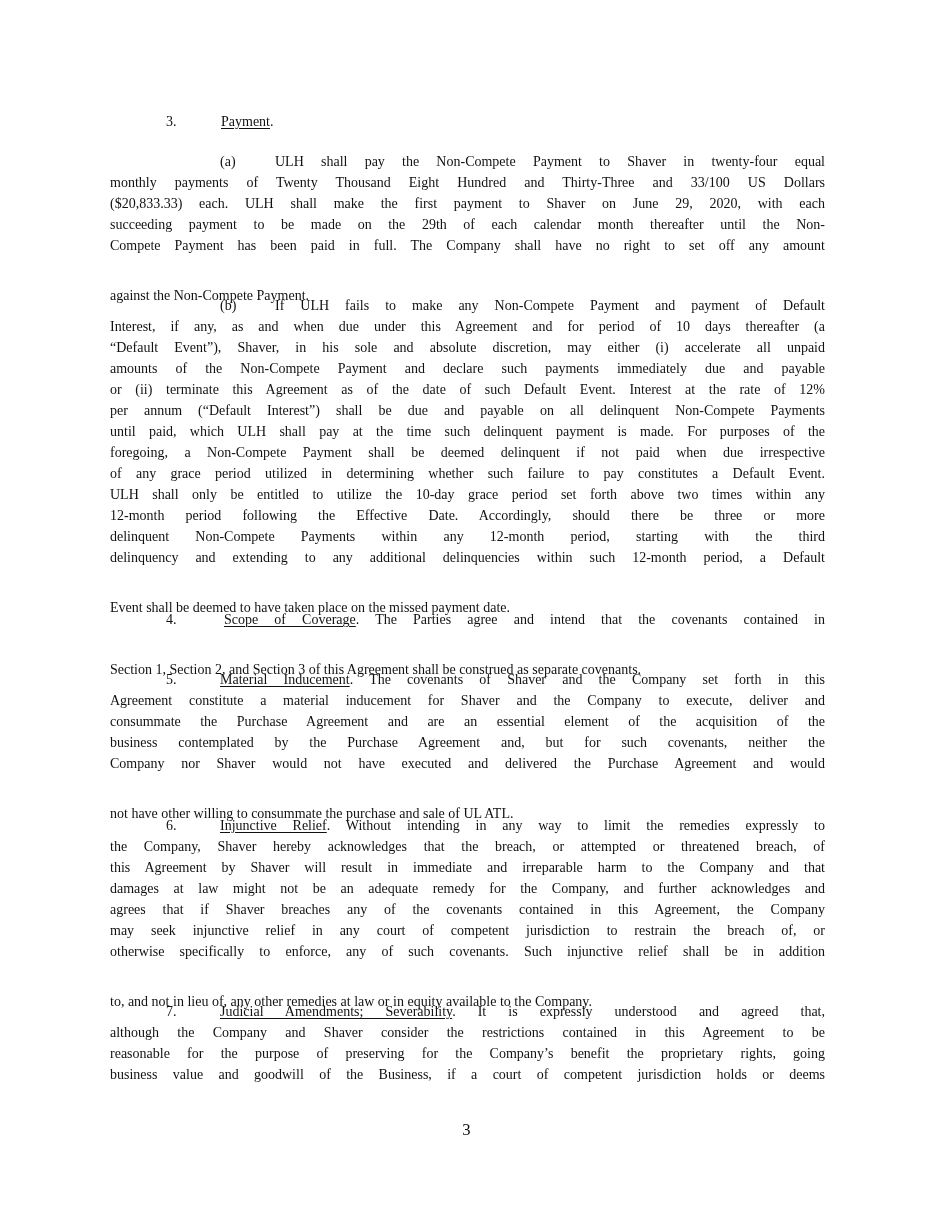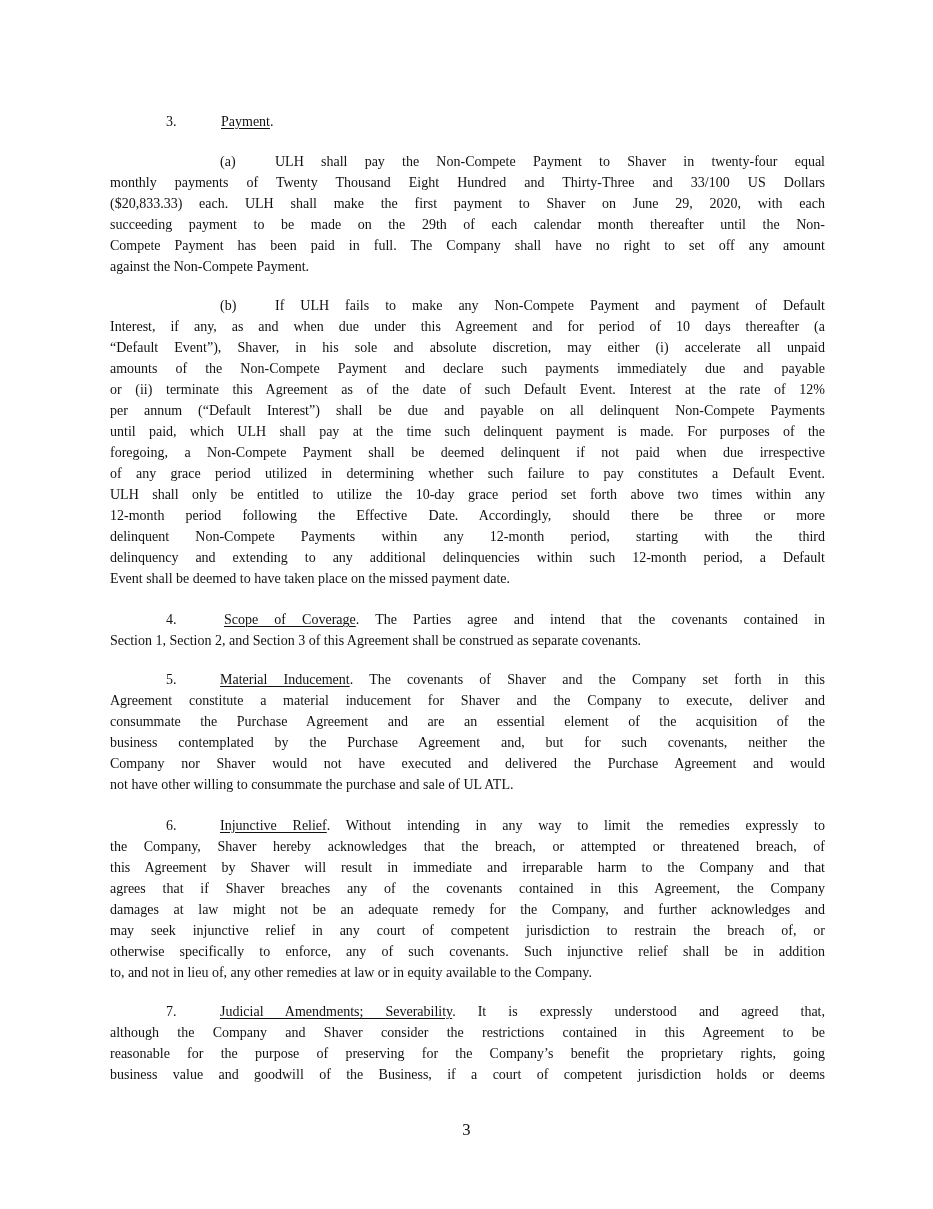--- a/index.html
+++ b/index.html
@@ -31,20 +31,21 @@
     }
     .line {
       display: block;
       text-align: justify;
       text-align-last: justify;
       white-space: nowrap;
       height: 21px;
     }
     .line.last {
       text-align-last: left;
+      margin-top: 29px;
     }
     .heading-line {
       display: block;
       height: 21px;
       white-space: nowrap;
     }
     .u {
       text-decoration: underline;
       text-underline-offset: 2px;
       text-decoration-thickness: 1px;
@@ -149,22 +150,22 @@
     <span class="line last">not have other willing to consummate the purchase and sale of UL ATL.</span>
   </div>
 
   <div class="text-block" style="top:815px;">
     <div class="num-line">
       <span class="n" style="padding-left:56px;width:54px;">6.</span>
       <span class="rest"><span class="u">Injunctive Relief</span><span>.  Without intending in any way to limit the remedies expressly to</span></span>
     </div>
     <span class="line">the Company, Shaver hereby acknowledges that the breach, or attempted or threatened breach, of</span>
     <span class="line">this Agreement by Shaver will result in immediate and irreparable harm to the Company and that</span>
+    <span class="line">damages at law might not be an adequate remedy for the Company, and further acknowledges and</span>
     <span class="line">agrees that if Shaver breaches any of the covenants contained in this Agreement, the Company</span>
-    <span class="line">damages at law might not be an adequate remedy for the Company, and further acknowledges and</span>
     <span class="line">may seek injunctive relief in any court of competent jurisdiction to restrain the breach of, or</span>
     <span class="line">otherwise specifically to enforce, any of such covenants.  Such injunctive relief shall be in addition</span>
     <span class="line last">to, and not in lieu of, any other remedies at law or in equity available to the Company.</span>
   </div>
 
   <div class="text-block" style="top:1001px;">
     <div class="num-line">
       <span class="n" style="padding-left:56px;width:54px;">7.</span>
       <span class="rest"><span class="u">Judicial Amendments; Severability</span><span>.  It is expressly understood and agreed that,</span></span>
     </div>

